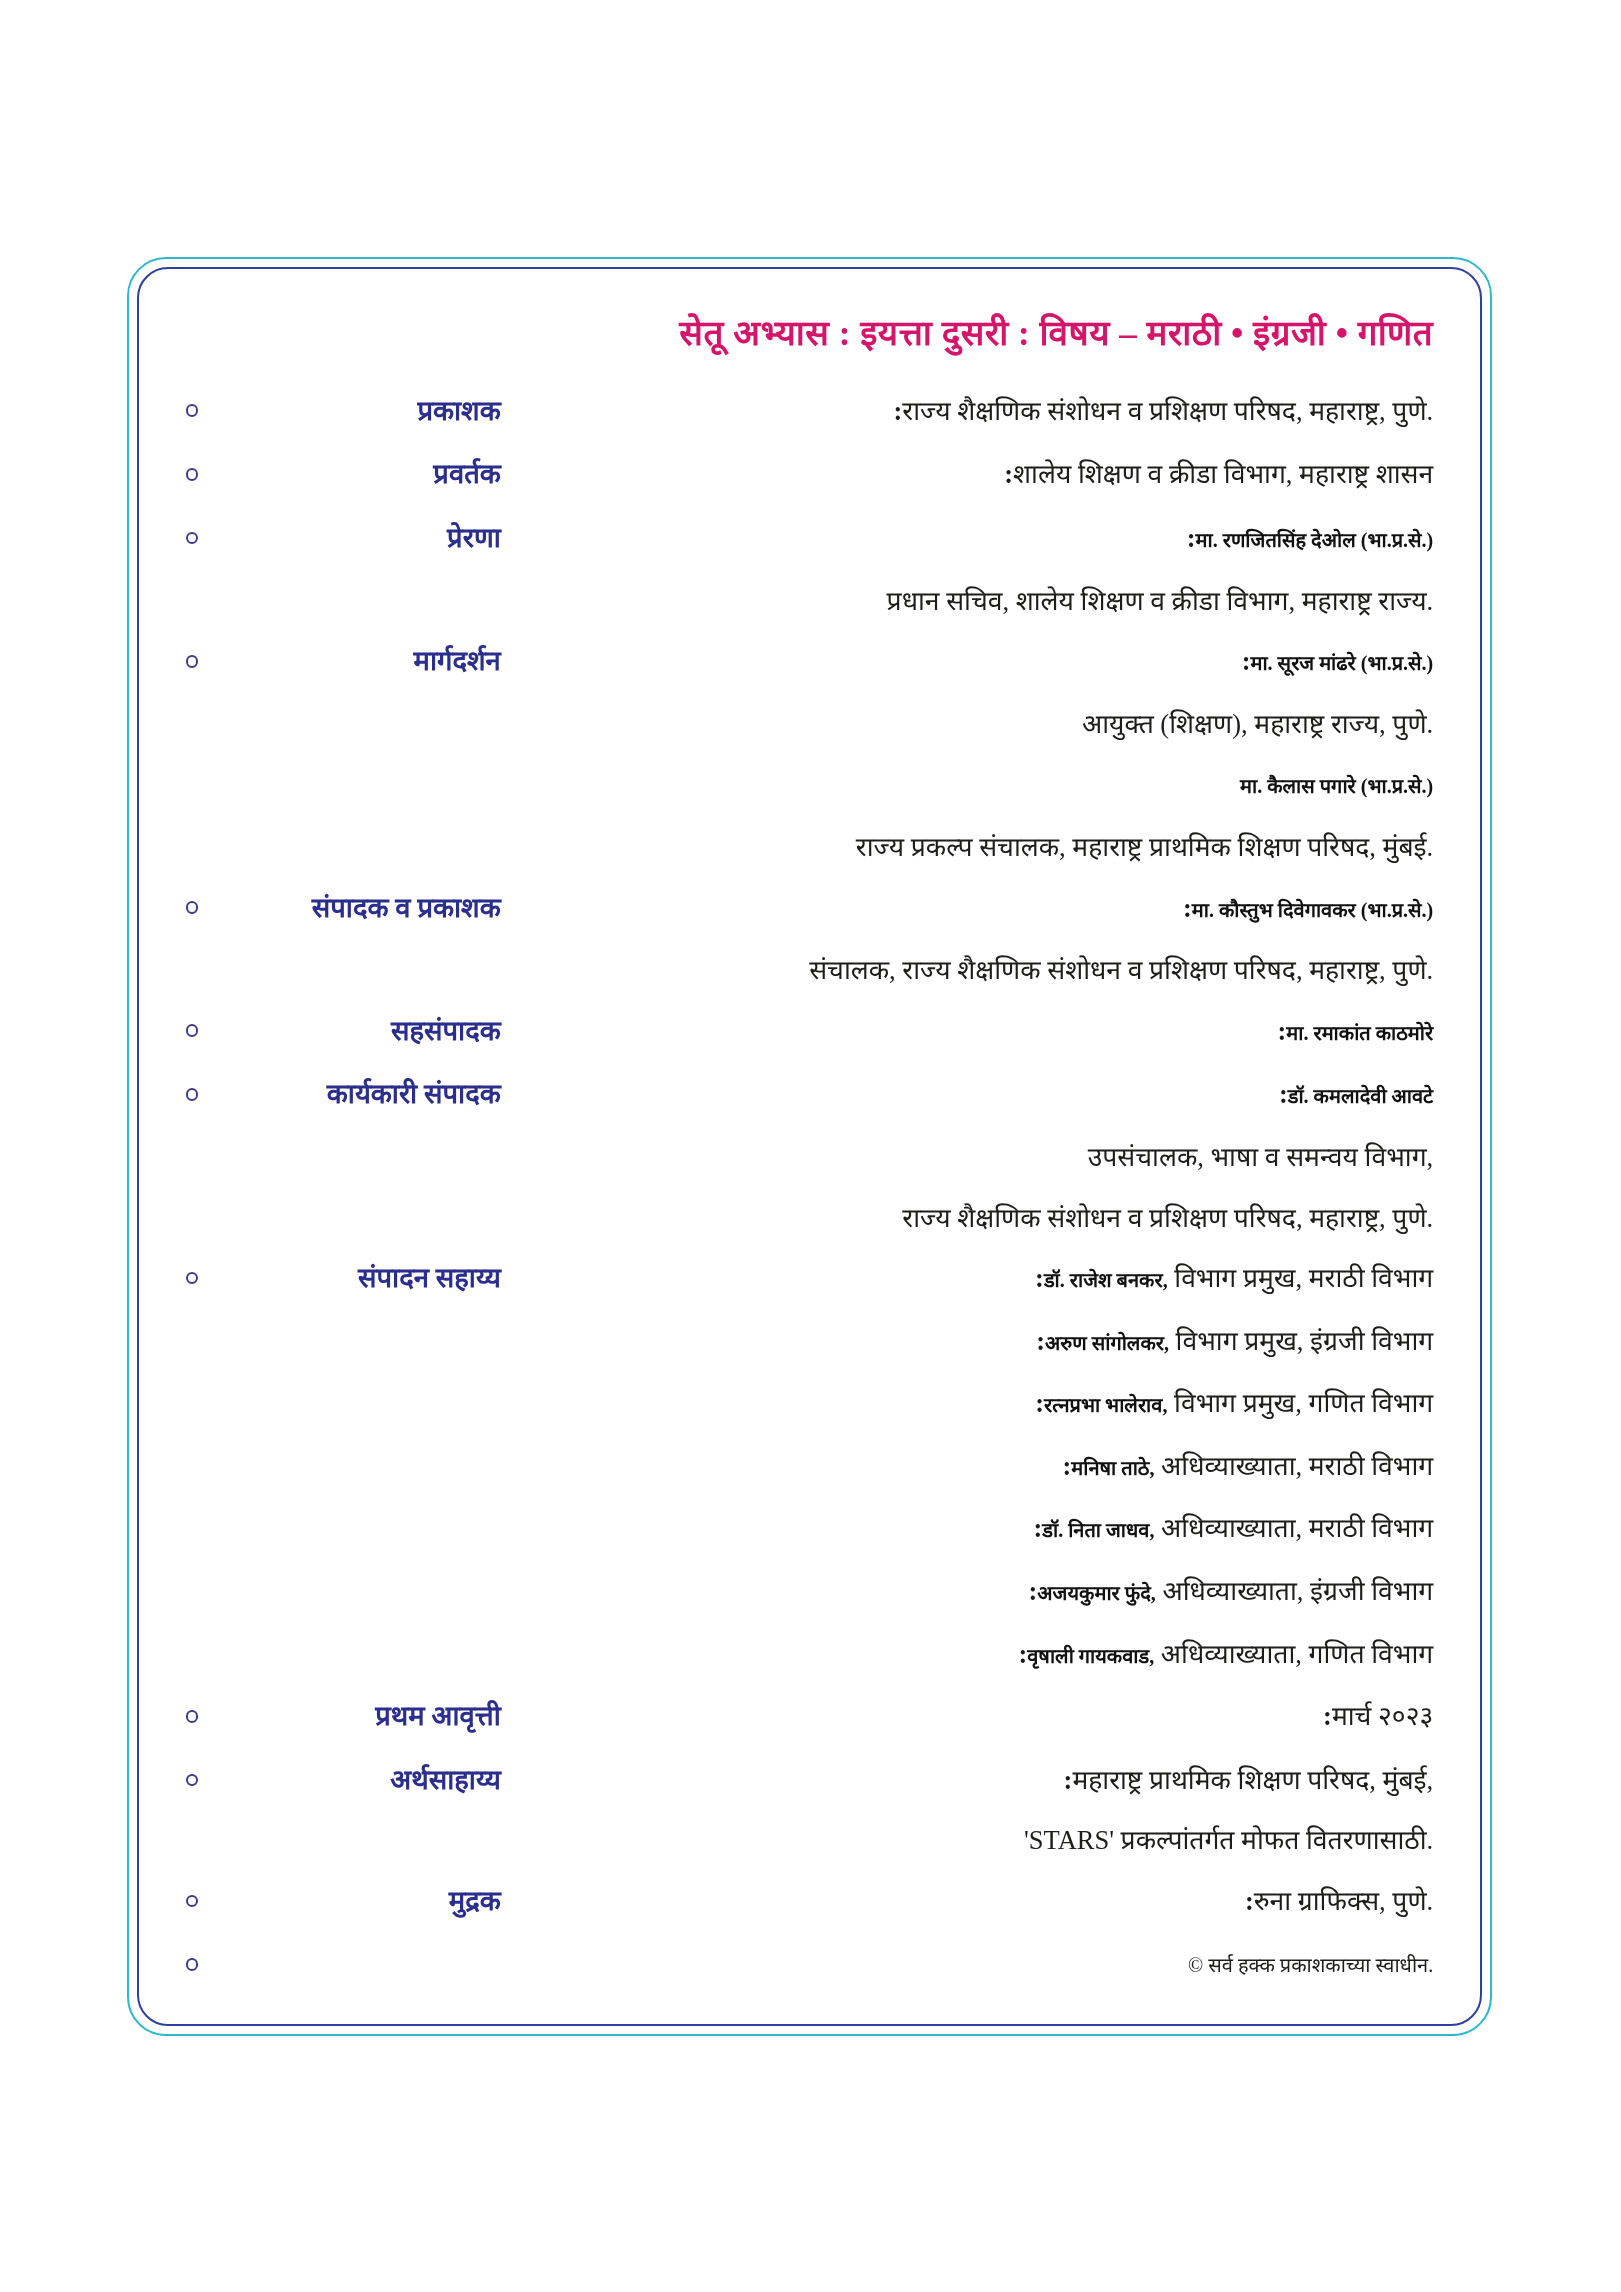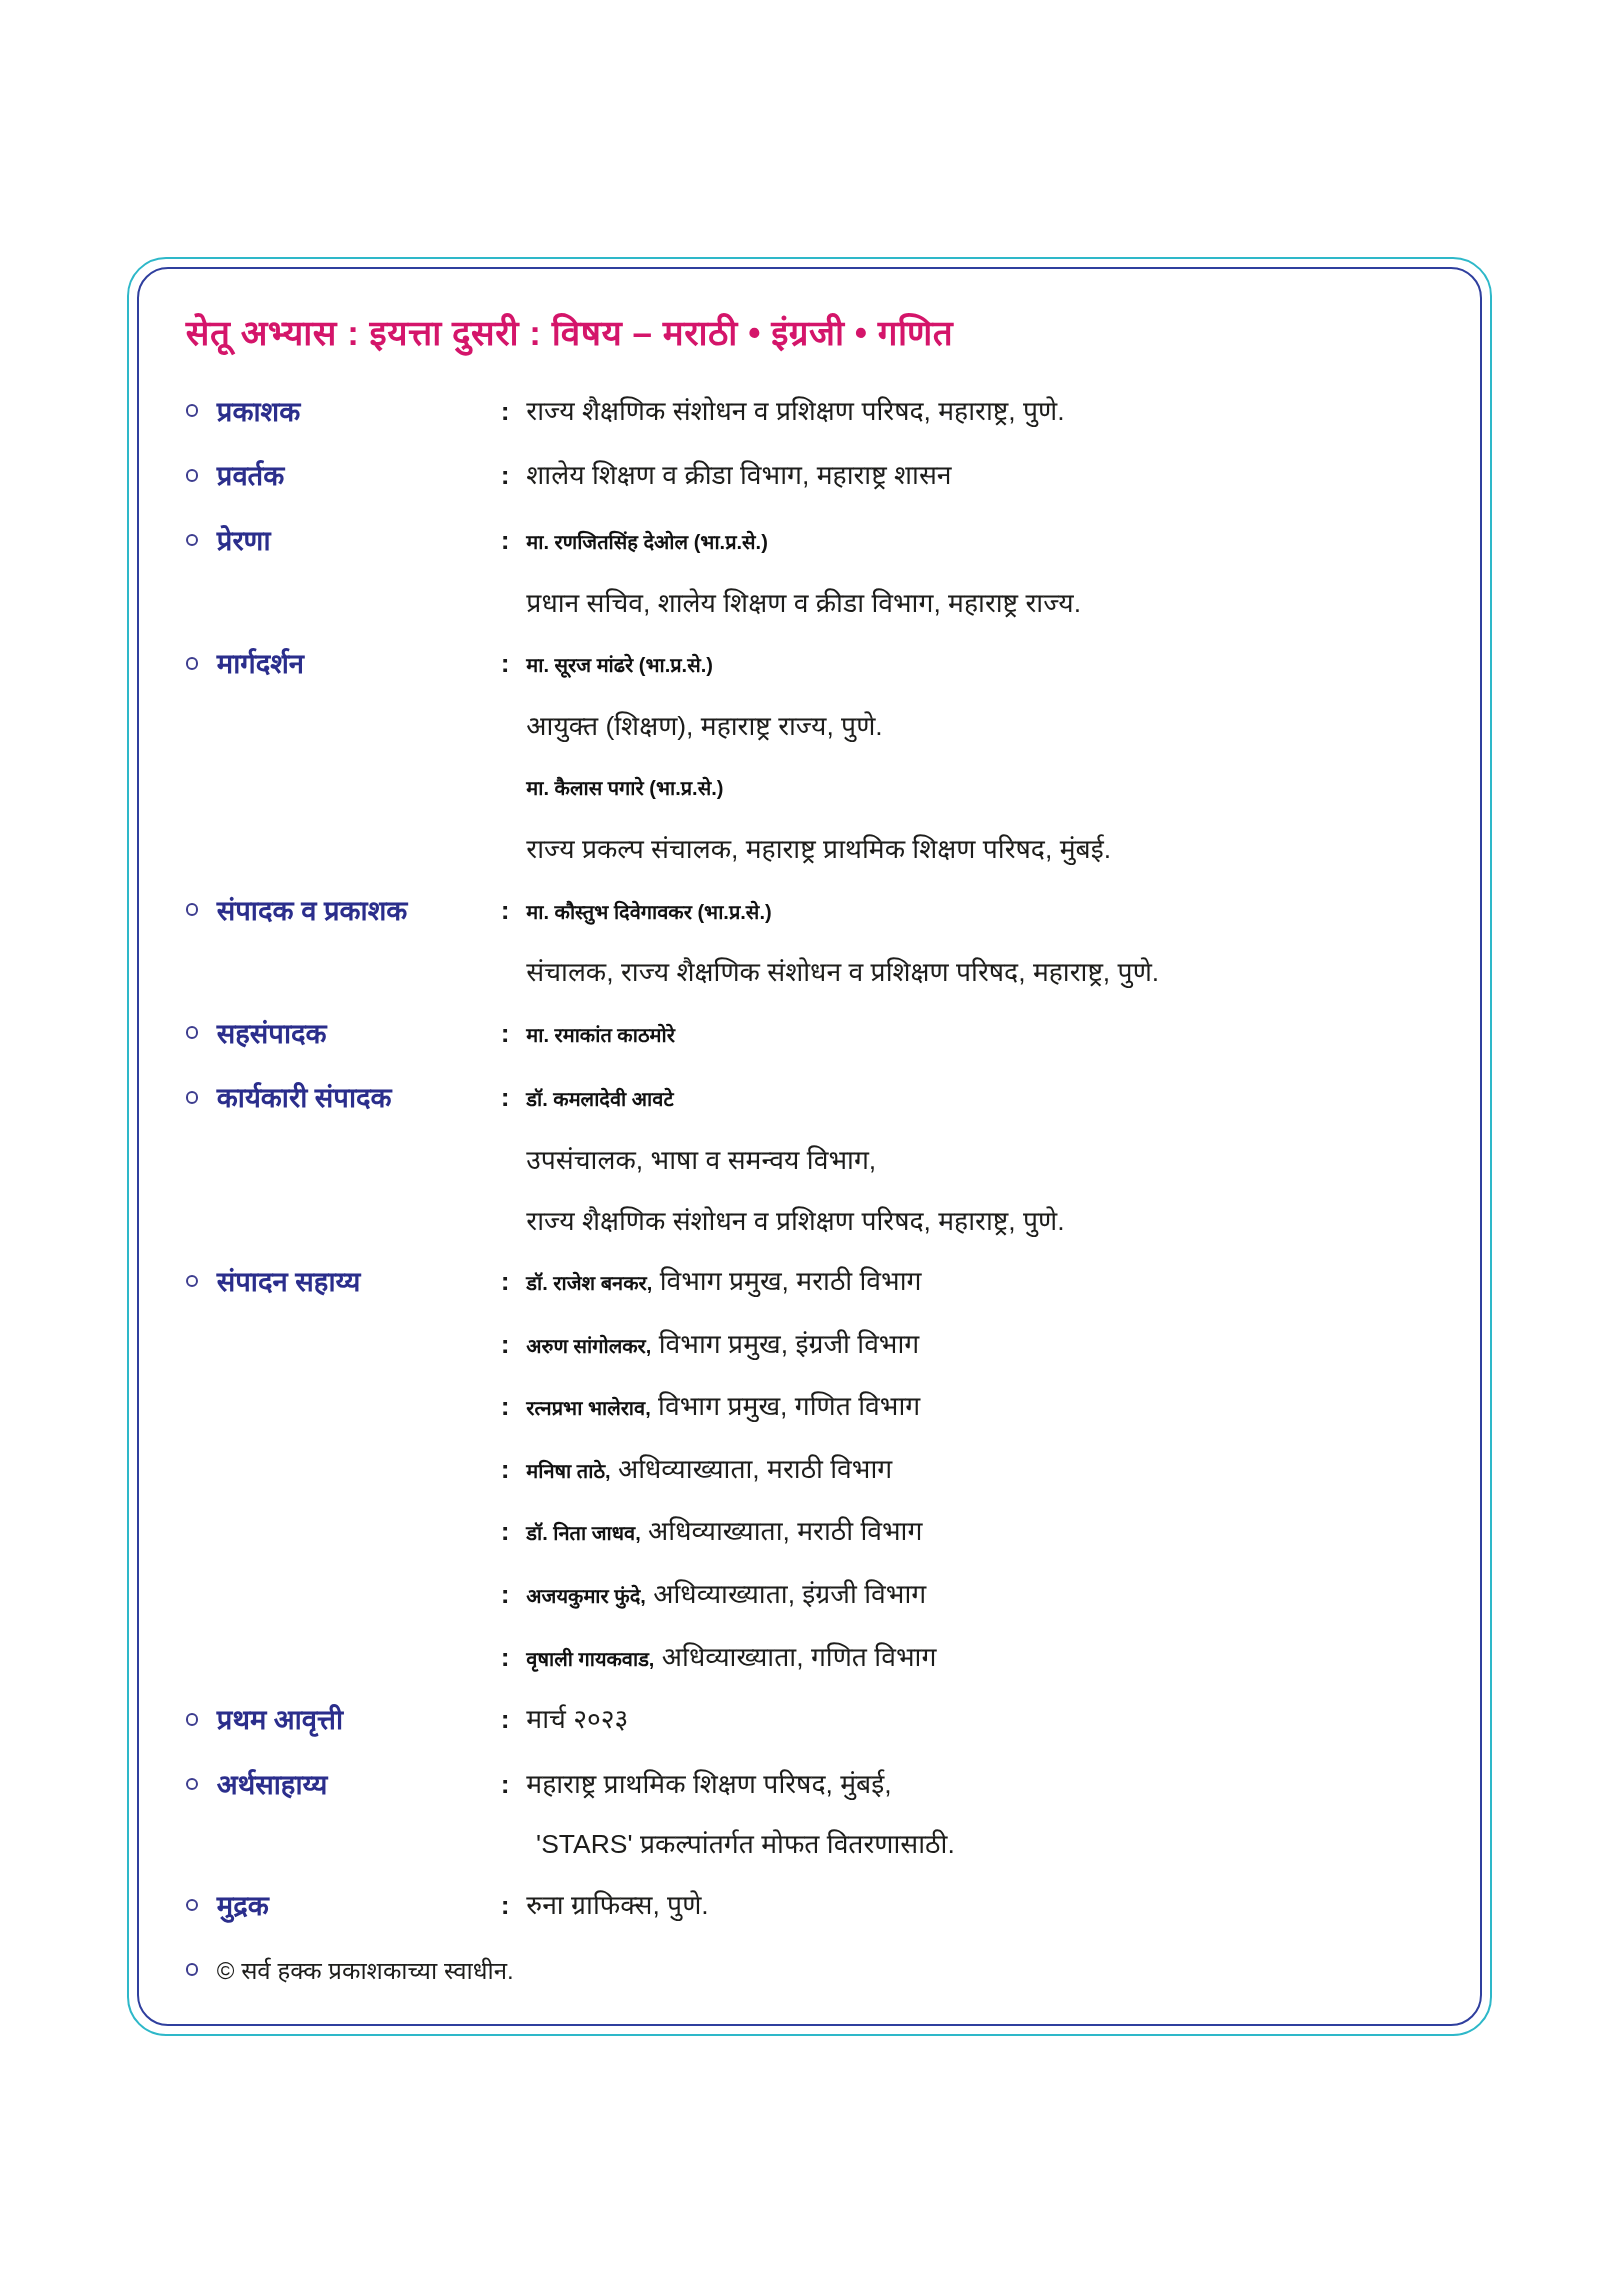--- a/index.html
+++ b/index.html
@@ -5,23 +5,24 @@
   html, body {
     margin: 0;
     padding: 0;
     background: #ffffff;
   }
   .page {
     position: relative;
     width: 1621px;
     height: 2166px;
     background: #ffffff;
-    font-family: Liberation Sans, sans-serif;
+    font-family: Liberation Serif, serif;
     color: var(--c-text, #1a1a1a);
     overflow: hidden;
+    text-align: right;
   }
   .frame-outer {
     position: absolute;
     left: 127px;
     top: 257px;
     width: 1365px;
     height: 1779px;
     box-sizing: border-box;
     border: 2.9px solid var(--c-border-outer, #2eb8c9);
     border-radius: 39px;
@@ -87,21 +88,21 @@
     font-weight: bold;
     font-size: 20px;
     color: #111111;
   }
   .btext {
     font-weight: normal;
     color: #1d1d1b;
   }
   .full-text {
     grid-column: 2 / 4;
-    font-size: 24px;
+    font-size: 20px;
     line-height: 39px;
     padding-bottom: 9.8px;
     color: #1d1d1b;
   }
 </style>
 </head>
 <body>
 
 <div class="page">
   <div class="frame-outer">

